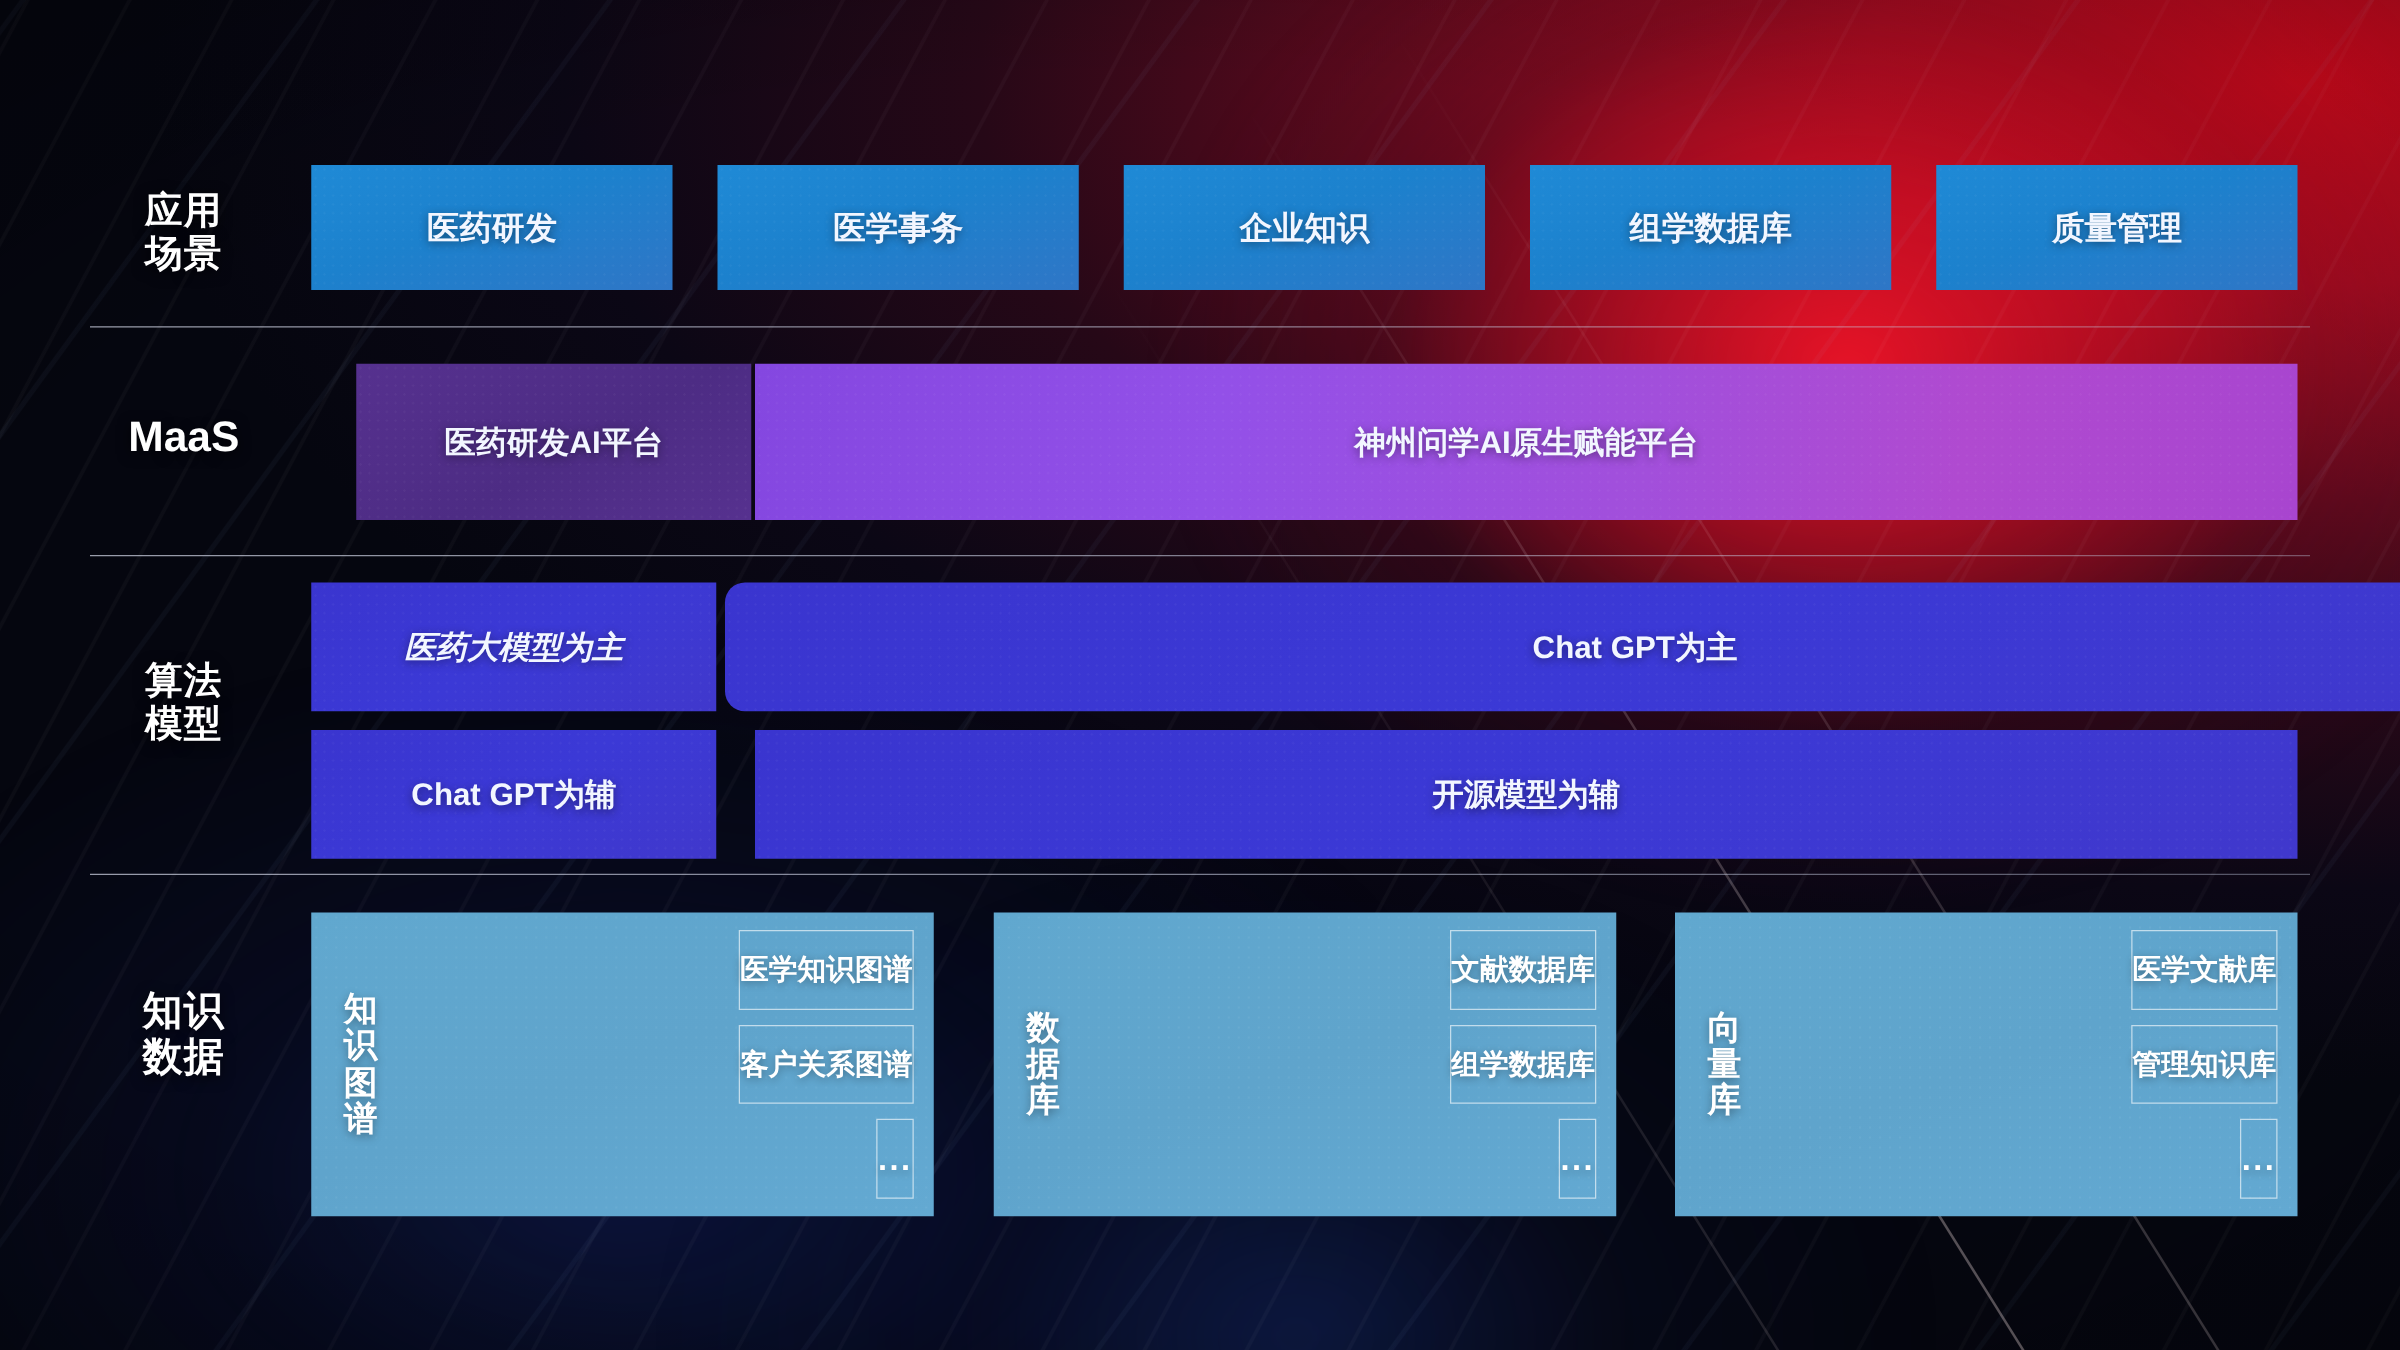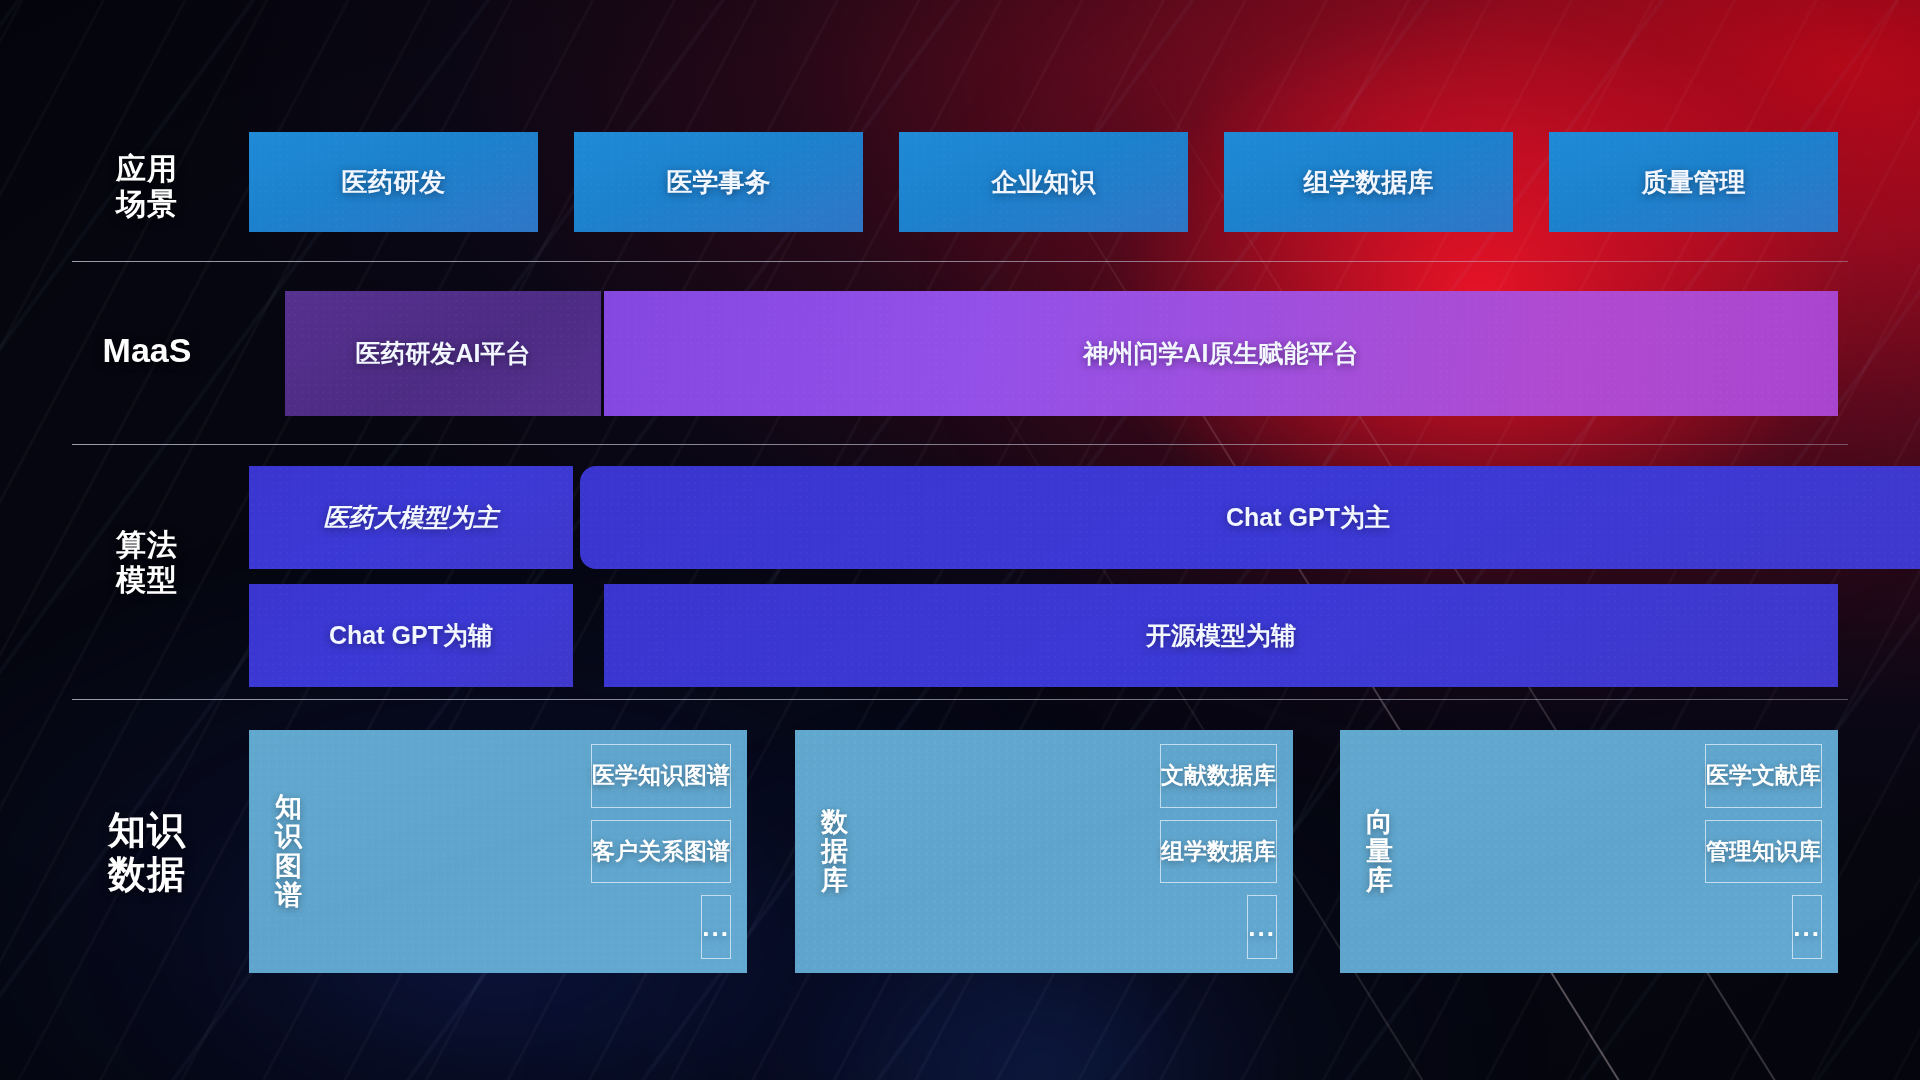--- a/index.html
+++ b/index.html
@@ -217,21 +217,21 @@
         <span>Chat GPT为辅</span>
       </div>
     <div class="box algo-box" style="left:604px;top:118px;width:1234px;">
         <span>开源模型为辅</span>
       </div>
   </div>
 
   <div class="divider" style="top:699px;"></div>
 
   <div class="row" style="top:730px;height:243px;">
-    <div class="row-label" style="top:78px;font-size:38px;">
+    <div class="row-label" style="top:60px;font-size:32px;">
       <span class="ln">知识</span>
       <span class="ln">数据</span>
     </div>
 
     <div class="kgroup" style="left:249px;width:498px;">
       <div class="kgroup-title">
         <span class="kc">知</span>
         <span class="kc">识</span>
         <span class="kc">图</span>
         <span class="kc">谱</span>

